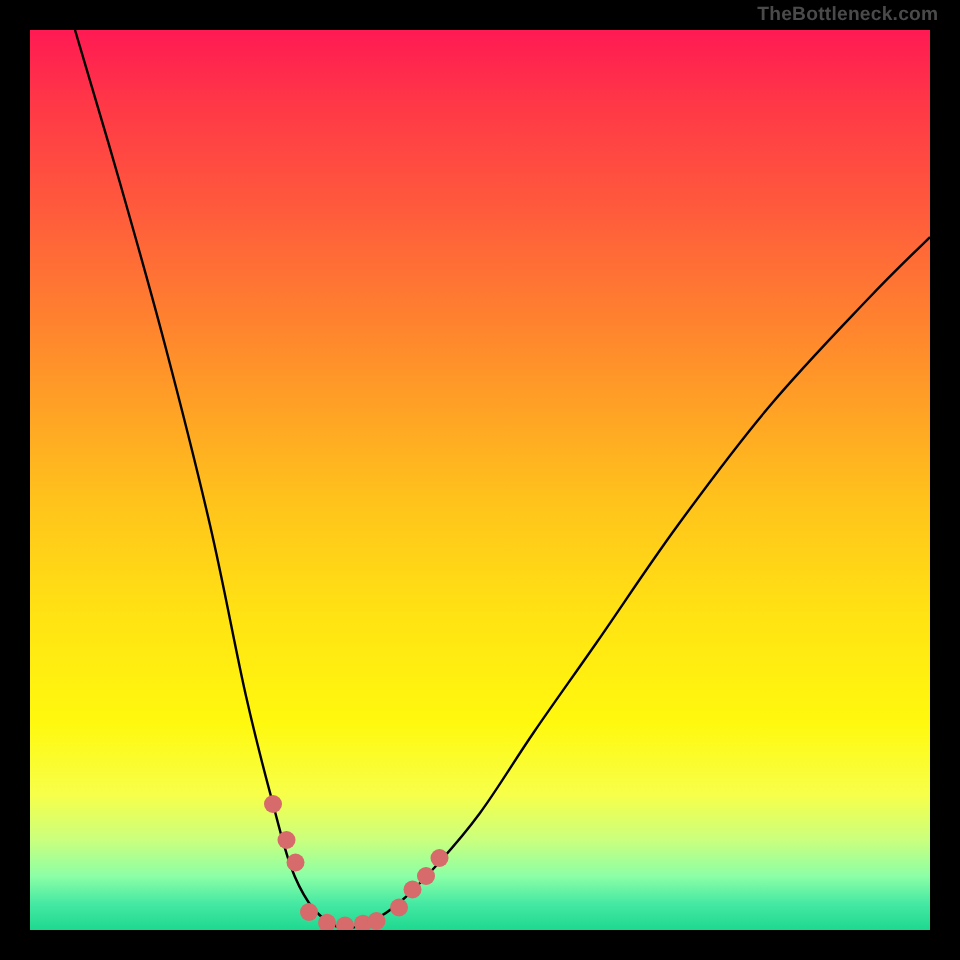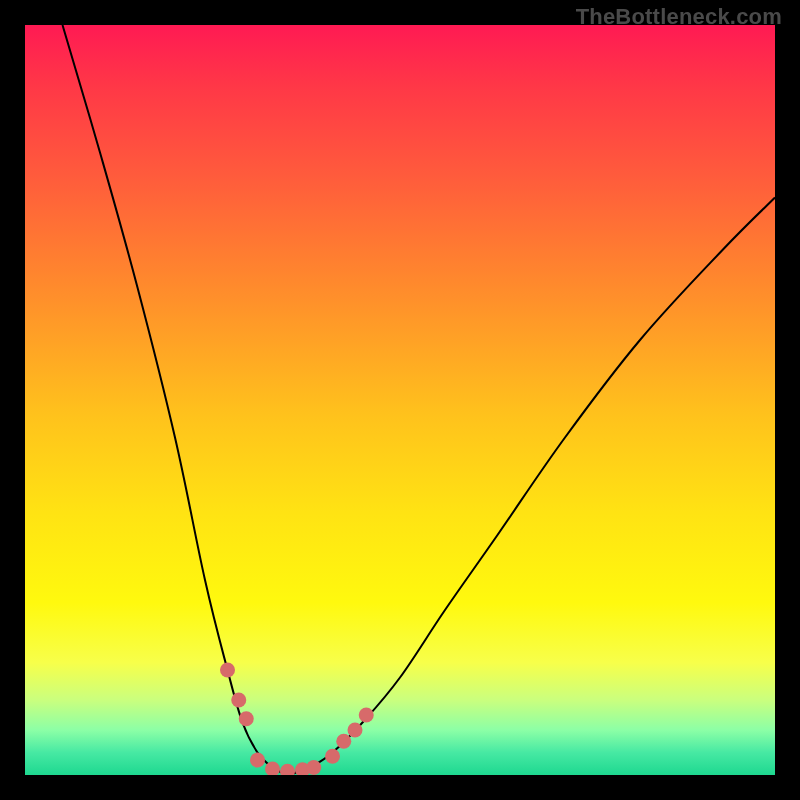--- a/index.html
+++ b/index.html
@@ -14,21 +14,21 @@
   .outer {
     position: relative;
     width: 800px;
     height: 800px;
     background: #000;
   }
   .watermark {
     position: absolute;
     top: 4px;
     right: 18px;
-    font-size: 22px;
+    font-size: 16px;
     font-weight: 600;
     color: #4a4a4a;
     letter-spacing: 0.2px;
   }
   .plot {
     position: absolute;
     left: 25px;
     top: 25px;
     width: 750px;
     height: 750px;

